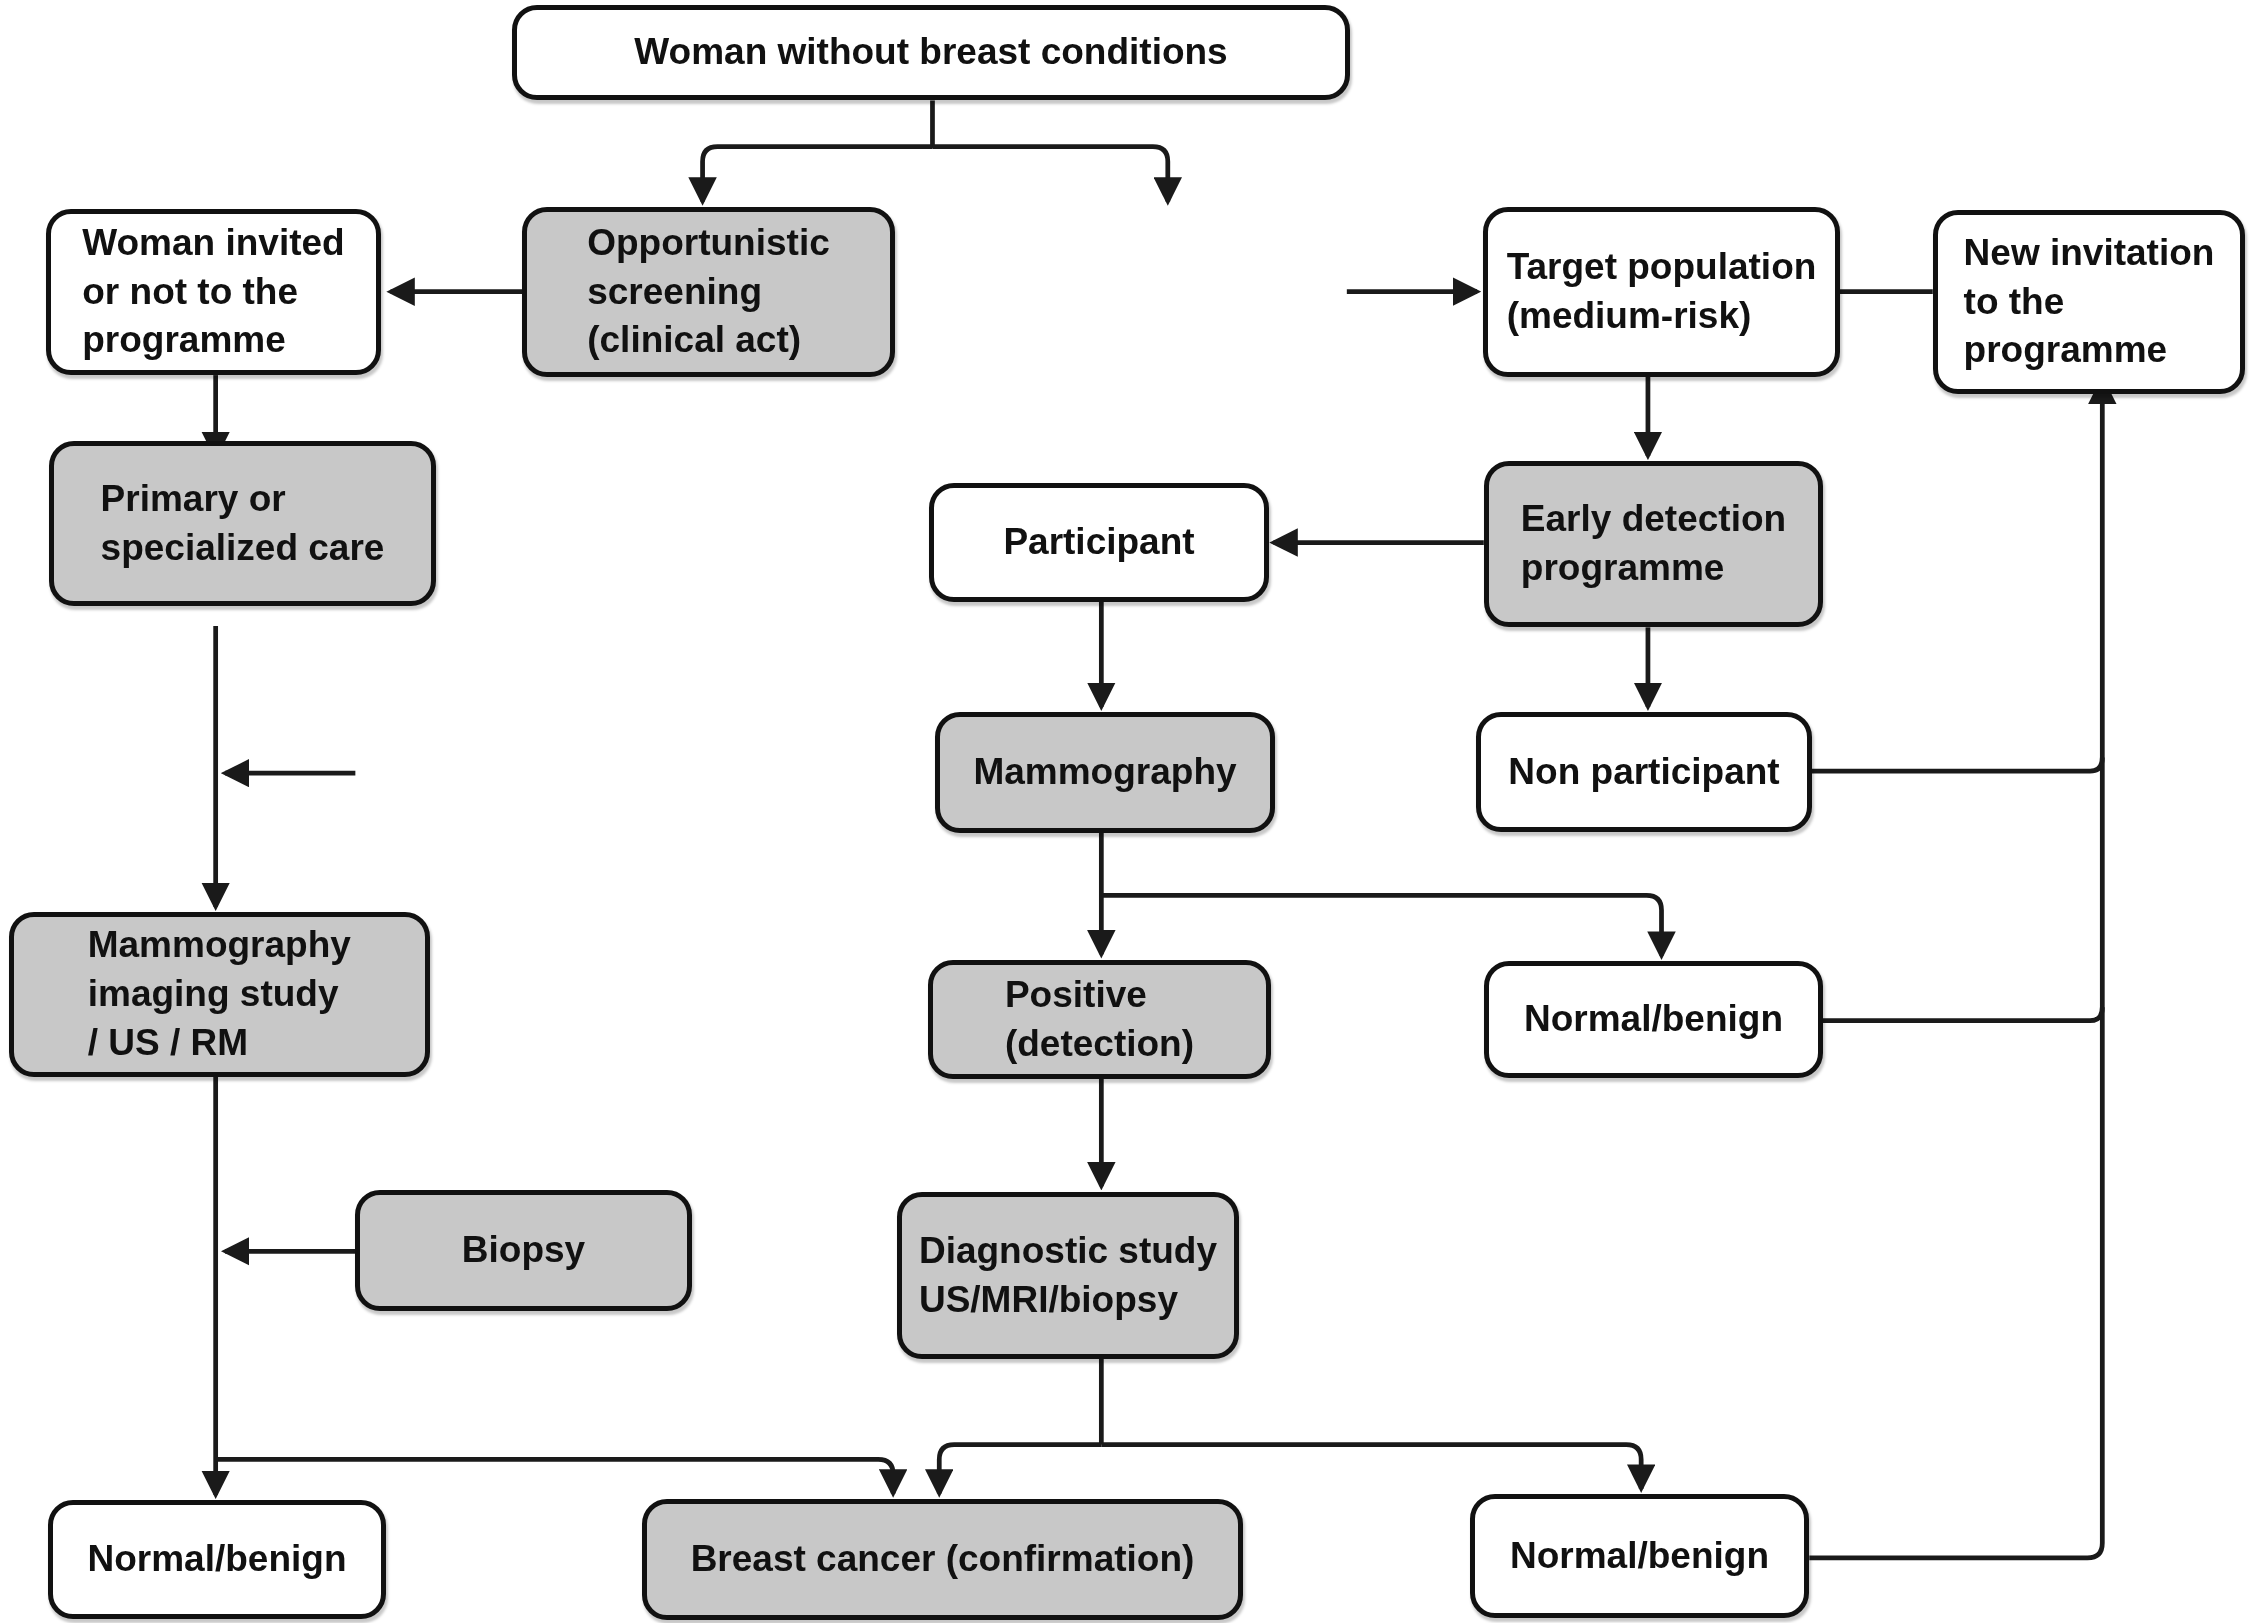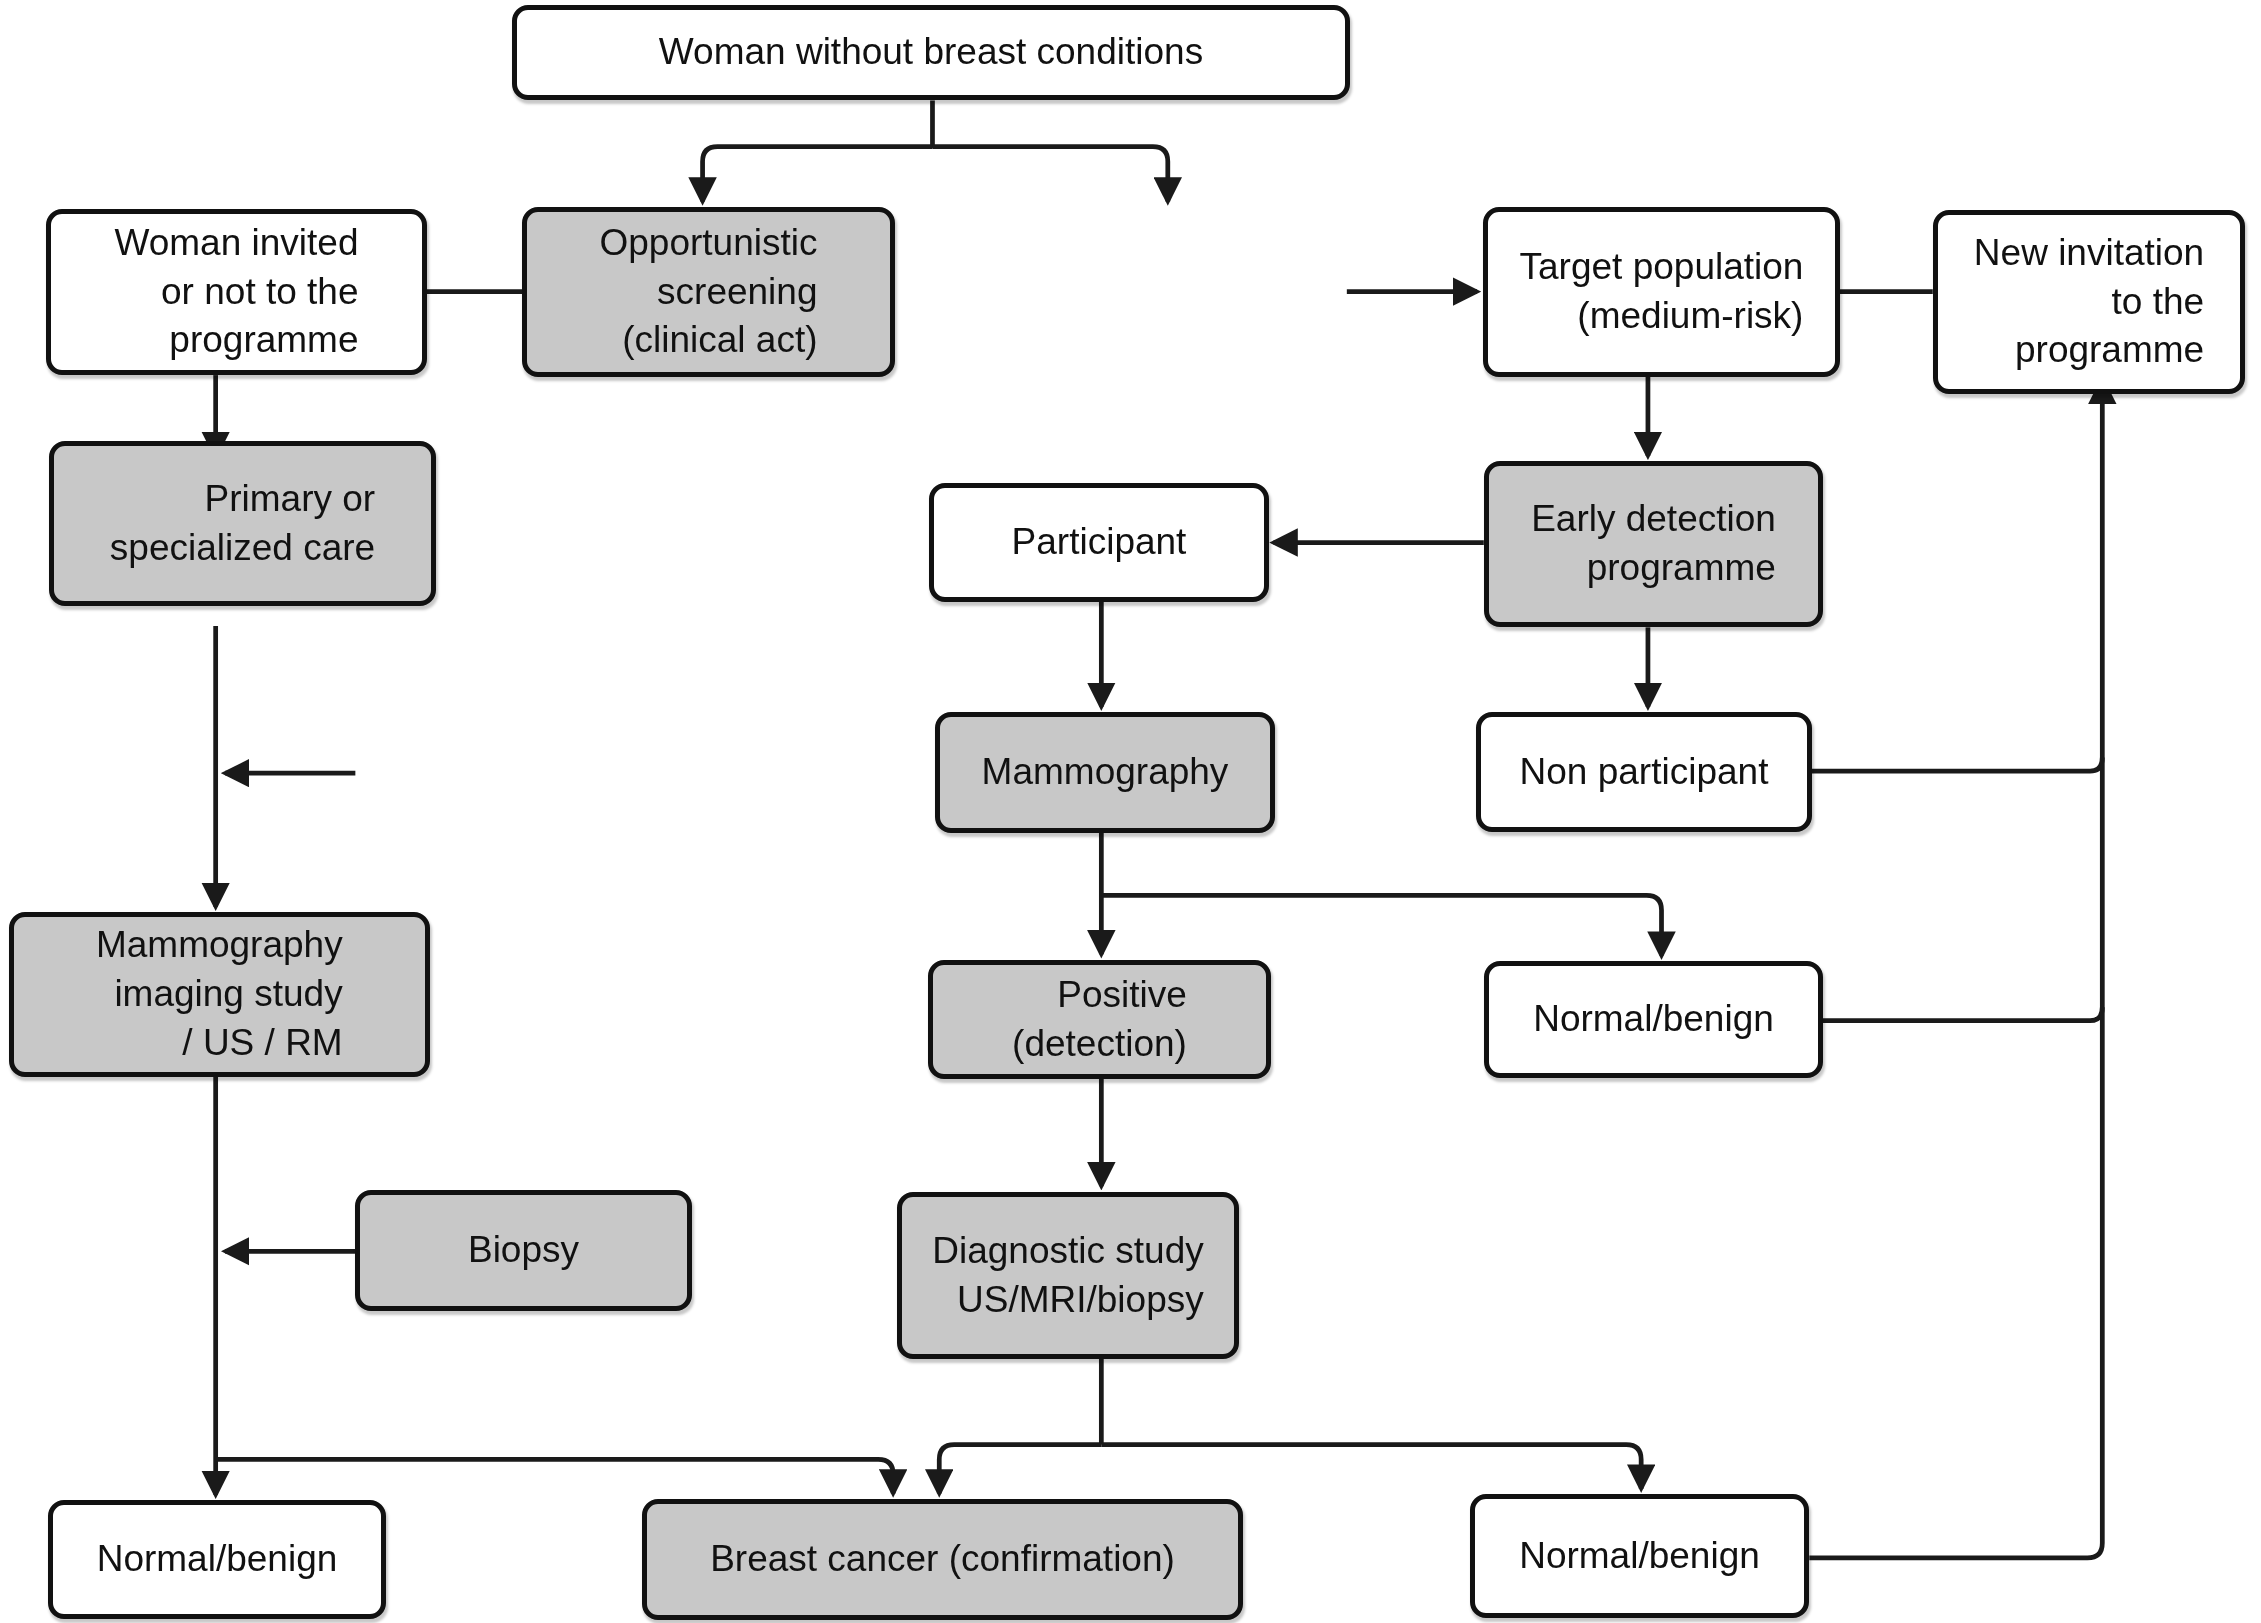--- a/index.html
+++ b/index.html
@@ -17,27 +17,28 @@
     background:var(--bg);
     font-family:"Liberation Sans", sans-serif;
     overflow:hidden;
   }
   .edges{position:absolute;left:0;top:0;width:100%;height:100%;}
   .edge{fill:none;stroke:var(--line);stroke-width:7px;}
   .arrowhead{fill:var(--line);}
   .node{
     position:absolute;box-sizing:border-box;
     border:5.4px solid var(--border);
-    border-radius:16px;
+    border-radius:25px;
     background:var(--white);
     color:var(--text);
     display:flex;align-items:center;justify-content:center;
-    text-align:right;white-space:pre-line;
+    text-align:left;white-space:pre-line;
     font-size:37px;line-height:1.32;
     box-shadow:1.4px 3.4px 2.7px rgba(0,0,0,0.22);
+    font-weight:bold;
   }
   .node.gray{background:var(--gray);}
 </style>
 </head>
 <body>
 
 <div class="canvas">
 
   <svg class="edges" viewBox="0 0 3334 2393" xmlns="http://www.w3.org/2000/svg">
     <defs>
@@ -75,21 +76,21 @@
     <path class="edge" d="M1624,2130 L1407,2130 Q1385,2130 1385,2152 L1385,2202" marker-end="url(#arrow)"></path>
     <path class="edge" d="M1624,2130 L2398,2130 Q2420,2130 2420,2152 L2420,2195" marker-end="url(#arrow)"></path>
 
     <path class="edge" d="M2671,1137 L3082,1137 Q3100,1137 3100,1117"></path>
     <path class="edge" d="M2688,1505 L3082,1505 Q3100,1505 3100,1485"></path>
     <path class="edge" d="M2668,2297 L3078,2297 Q3100,2297 3100,2275 L3100,560" marker-end="url(#arrow)"></path>
   </svg>
 
   <div class="node" style="left:512px;top:5.4px;width:838px;height:95px">Woman without breast conditions</div>
 
-  <div class="node" style="left:46px;top:209px;width:381px;height:166px">Woman invited
+  <div class="node" style="left:46px;top:209px;width:335px;height:166px">Woman invited
 or not to the
 programme</div>
 
   <div class="node gray" style="left:522px;top:207px;width:373px;height:170px">Opportunistic
 screening
 (clinical act)</div>
 
 
   <div class="node" style="left:1483px;top:207px;width:357px;height:170px">Target population
 (medium-risk)</div>

